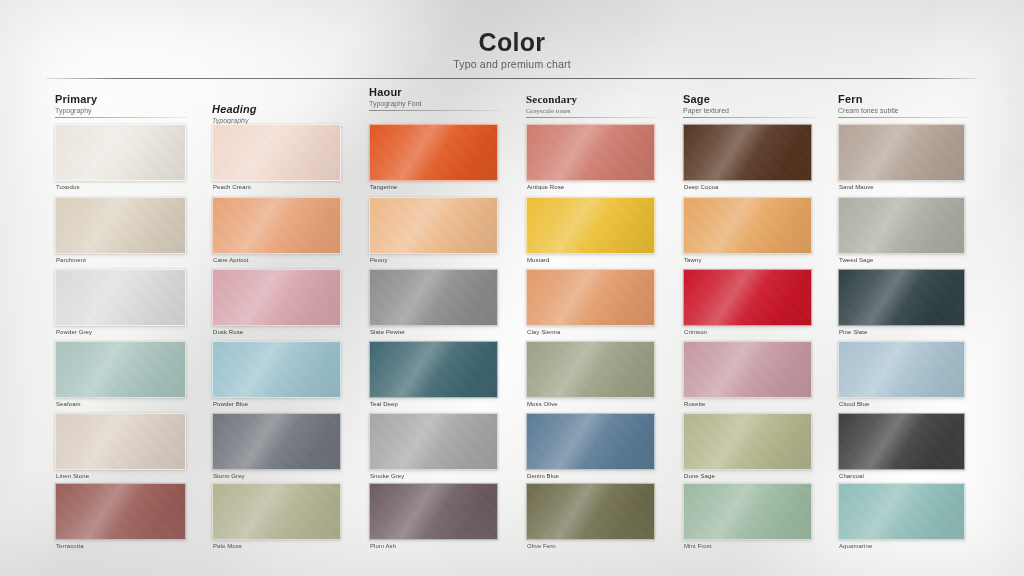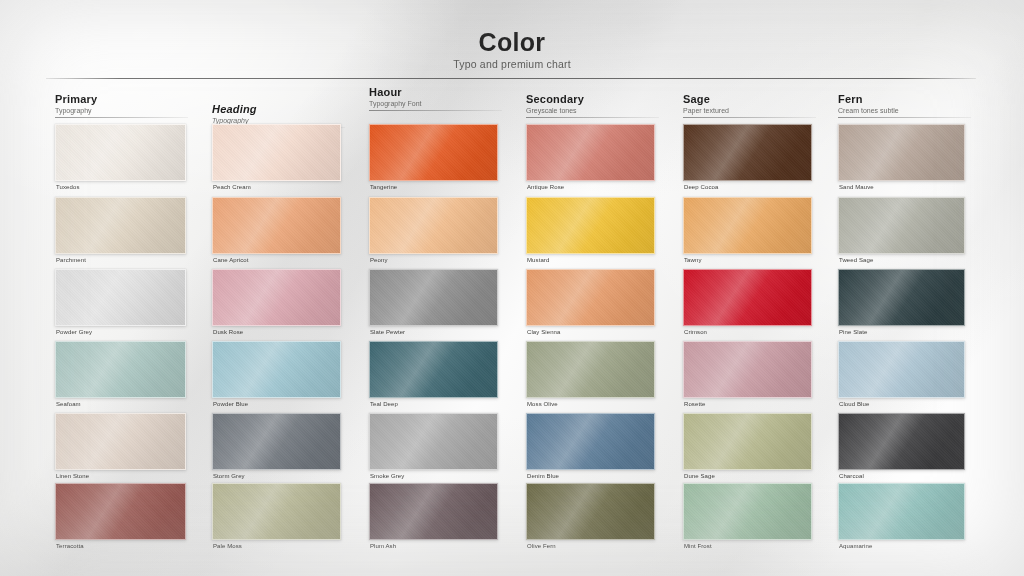--- a/index.html
+++ b/index.html
@@ -142,21 +142,21 @@
       <div class="col-head" style="left: 212px; top: 103px; font-style: italic;">
         <div class="h">Heading</div>
         <div class="sh">Typography</div>
         <div class="uline" style="width: 133px;"></div>
       </div>
       <div class="col-head" style="left: 369px; top: 86px;">
         <div class="h">Haour</div>
         <div class="sh">Typography Font</div>
         <div class="uline" style="width: 133px;"></div>
       </div>
-      <div class="col-head" style="left: 526px; top: 93px;">
+      <div class="col-head" style="left: 526px; top: 93px; font-family: Liberation Serif, serif;">
         <div class="h">Secondary</div>
         <div class="sh">Greyscale tones</div>
         <div class="uline" style="width: 133px;"></div>
       </div>
       <div class="col-head" style="left: 683px; top: 93px;">
         <div class="h">Sage</div>
         <div class="sh">Paper textured</div>
         <div class="uline" style="width: 133px;"></div>
       </div>
       <div class="col-head" style="left: 838px; top: 93px;">

